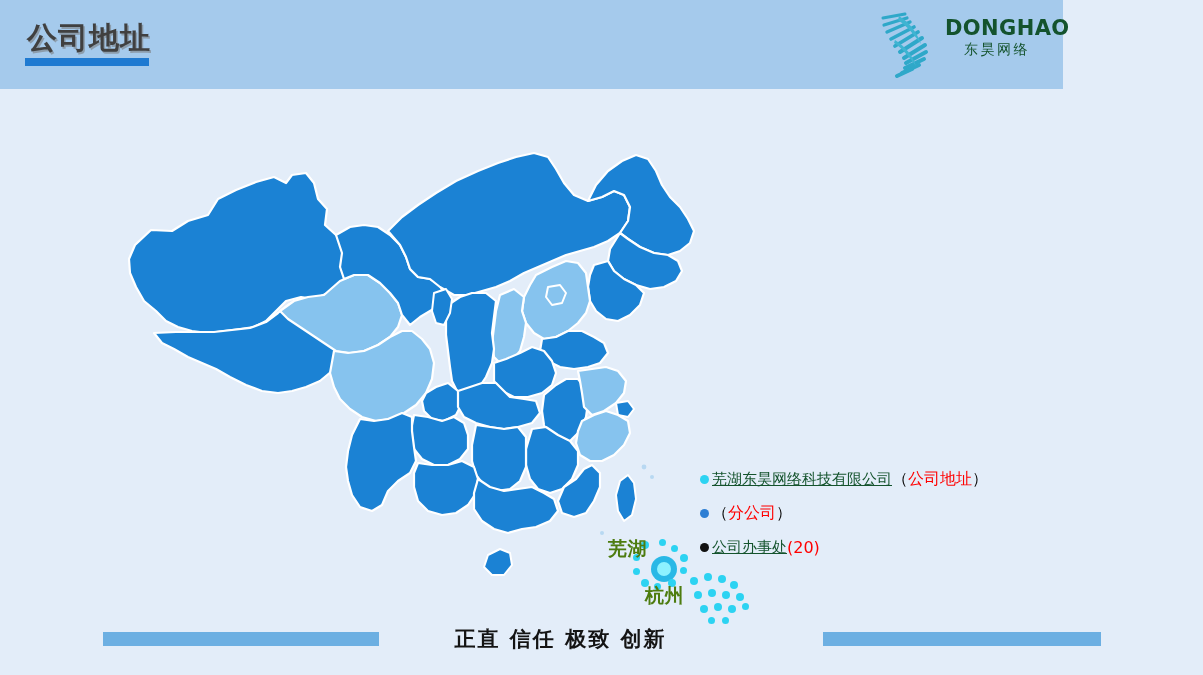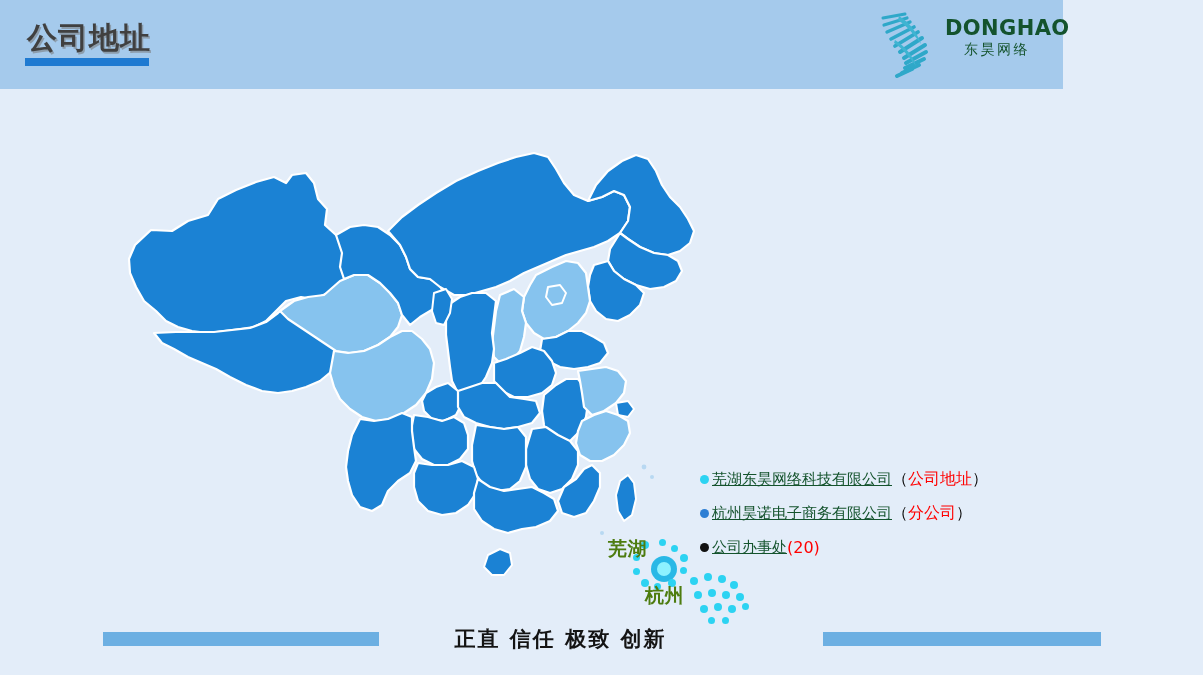--- a/index.html
+++ b/index.html
@@ -333,21 +333,20 @@
   <div class="legend">
 
     <div class="legend-row">
       <span class="legend-bullet" style="background:#2cd3f2;"></span>
       <span class="legend-name">芜湖东昊网络科技有限公司</span>
       <span class="legend-tag"><span>（</span><span class="hl">公司地址</span><span>）</span></span>
     </div>
 
     <div class="legend-row">
       <span class="legend-bullet" style="background:#2e7fd4;"></span>
-      <span class="legend-name">杭州昊诺电子商务有限公司</span>
       <span class="legend-tag"><span>（</span><span class="hl">分公司</span><span>）</span></span>
     </div>
 
     <div class="legend-row">
       <span class="legend-bullet" style="background:#111111;"></span>
       <span class="legend-name">公司办事处</span>
       <span class="legend-tag"><span class="hl">(20)</span></span>
     </div>
 
   </div>

